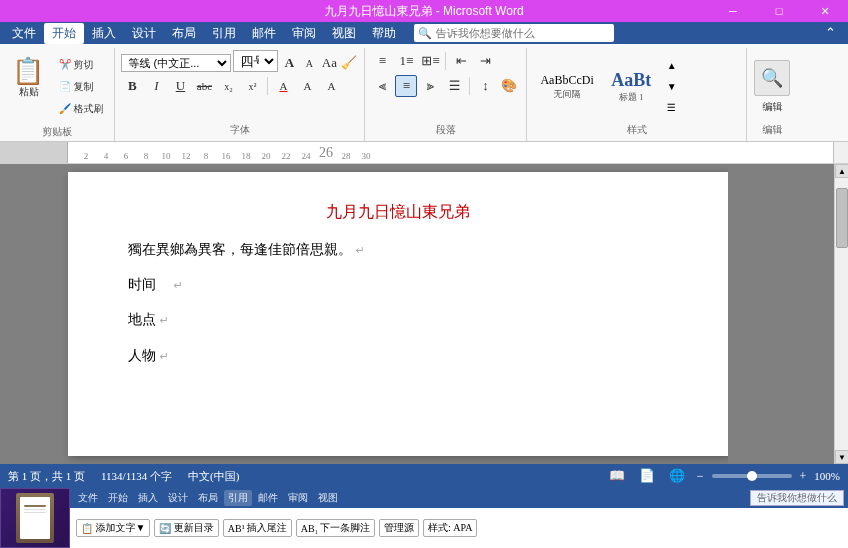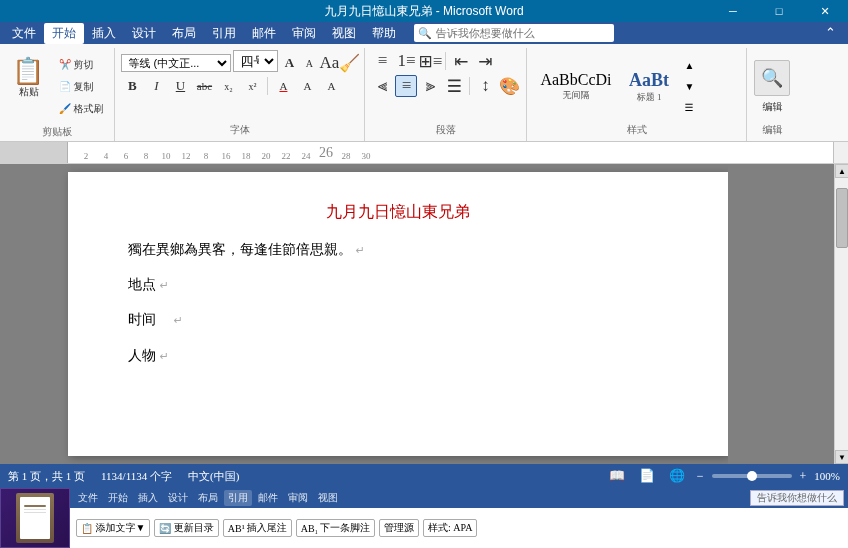--- a/index.html
+++ b/index.html
@@ -10,21 +10,21 @@
       padding: 2px 8px;
       cursor: pointer;
       border-radius: 2px;
     }
     .menu-item.active { background: white; color: #2b579a; }
     .small-btn {
       width: 18px;
       height: 18px;
       border: 1px solid transparent;
       background: transparent;
-      font-size: 17px;
+      font-size: 13px;
       cursor: pointer;
       display: flex;
       align-items: center;
       justify-content: center;
       border-radius: 2px;
       color: #333;
     }
     .bold { font-weight: bold; font-size: 13px; }
     .italic { font-style: italic; font-size: 13px; }
     .underline { text-decoration: underline; font-size: 13px; }
@@ -57,21 +57,21 @@
       padding: 1px 4px;
       border-radius: 2px;
       cursor: pointer;
       font-size: 10px;
       white-space: nowrap;
     }
   </style>
 </head>
 <body>
 
-<div style="height:22px; background:#0369a1; display:flex; align-items:center; justify-content:flex-end; padding:0 0; position:relative;">
+<div style="height:22px; background:#d946ef; display:flex; align-items:center; justify-content:flex-end; padding:0 0; position:relative;">
   <span style="position:absolute; left:50%; transform:translateX(-50%); color:white; font-size:12px; font-family:Arial,sans-serif; white-space:nowrap;">九月九日憶山東兄弟 - Microsoft Word</span>
   <div style="display:flex;">
     <div style="width:46px;height:22px;background:transparent;border:none;color:white;font-size:11px;cursor:pointer;display:flex;align-items:center;justify-content:center;">─</div>
     <div style="width:46px;height:22px;background:transparent;border:none;color:white;font-size:11px;cursor:pointer;display:flex;align-items:center;justify-content:center;">□</div>
     <div style="width:46px;height:22px;background:transparent;border:none;color:white;font-size:11px;cursor:pointer;display:flex;align-items:center;justify-content:center;">✕</div>
   </div>
 </div>
 
 <div style="background:#2b579a; height:22px; display:flex; align-items:center; padding:0 4px;">
   <div class="menu-item">文件</div>
@@ -173,21 +173,21 @@
           <div class="small-btn" style="width:22px;height:22px;">↕</div>
           <div class="small-btn" style="width:22px;height:22px;">🎨</div>
         </div>
       </div>
       <div style="font-size:10px;color:#666;text-align:center;padding-bottom:2px;">段落</div>
     </div>
 
     <div style="display:flex;flex-direction:column;border-right:1px solid #d0d0d0;padding:2px 6px;min-width:220px;">
       <div style="flex:1;display:flex;align-items:center;gap:3px;">
         <div class="style-btn">
-          <span style="font-size:16px;font-family:SimSun,serif;text-align:center;">AaBbCcDi</span>
+          <span style="font-size:12px;font-family:SimSun,serif;text-align:center;">AaBbCcDi</span>
           <span style="font-size:9px;color:#555;">无间隔</span>
         </div>
         <div class="style-btn">
           <span style="font-size:18px;font-family:SimSun,serif;color:#2b579a;font-weight:bold;">AaBt</span>
           <span style="font-size:9px;color:#555;">标题 1</span>
         </div>
         <div style="display:flex;flex-direction:column;gap:4px;margin-left:2px;">
           <div style="font-size:10px;cursor:pointer;padding:2px;border:1px solid transparent;border-radius:2px;">▲</div>
           <div style="font-size:10px;cursor:pointer;padding:2px;border:1px solid transparent;border-radius:2px;">▼</div>
           <div style="font-size:10px;cursor:pointer;padding:2px;border:1px solid transparent;border-radius:2px;">☰</div>
@@ -232,25 +232,25 @@
 
 <div style="display:flex; background:#808080; height:calc(548px - 22px - 22px - 98px - 22px - 24px - 60px); overflow:hidden;">
   <div style="width:68px;background:#808080;flex-shrink:0;"></div>
   <div style="background:white;width:660px;margin:8px 0;padding:30px 60px;position:relative;box-shadow:2px 2px 8px rgba(0,0,0,0.3);overflow:hidden;">
     <div style="text-align:center;color:#c00000;font-size:16px;font-family:'SimSun',serif;margin-bottom:14px;">九月九日憶山東兄弟</div>
     <div style="font-size:14px;font-family:'SimSun',serif;margin-bottom:10px;line-height:1.8;">
       <span>獨在異鄉為異客，每逢佳節倍思親。</span>
       <span style="color:#aaa;font-size:11px;">↵</span>
     </div>
     <div style="font-size:14px;font-family:'SimSun',serif;margin-bottom:10px;line-height:1.8;">
+      <span>时间　</span>
+      <span style="color:#aaa;font-size:11px;">↵</span>
+    </div>
+    <div style="font-size:14px;font-family:'SimSun',serif;margin-bottom:10px;line-height:1.8;">
       <span>地点</span>
-      <span style="color:#aaa;font-size:11px;">↵</span>
-    </div>
-    <div style="font-size:14px;font-family:'SimSun',serif;margin-bottom:10px;line-height:1.8;">
-      <span>时间　</span>
       <span style="color:#aaa;font-size:11px;">↵</span>
     </div>
     <div style="font-size:14px;font-family:'SimSun',serif;margin-bottom:10px;line-height:1.8;">
       <span>人物</span>
       <span style="color:#aaa;font-size:11px;">↵</span>
     </div>
   </div>
   <div style="flex:1;background:#808080;position:relative;">
 
     <div style="position:absolute;right:0;top:0;width:14px;height:100%;background:#f0f0f0;border-left:1px solid #d0d0d0;">

